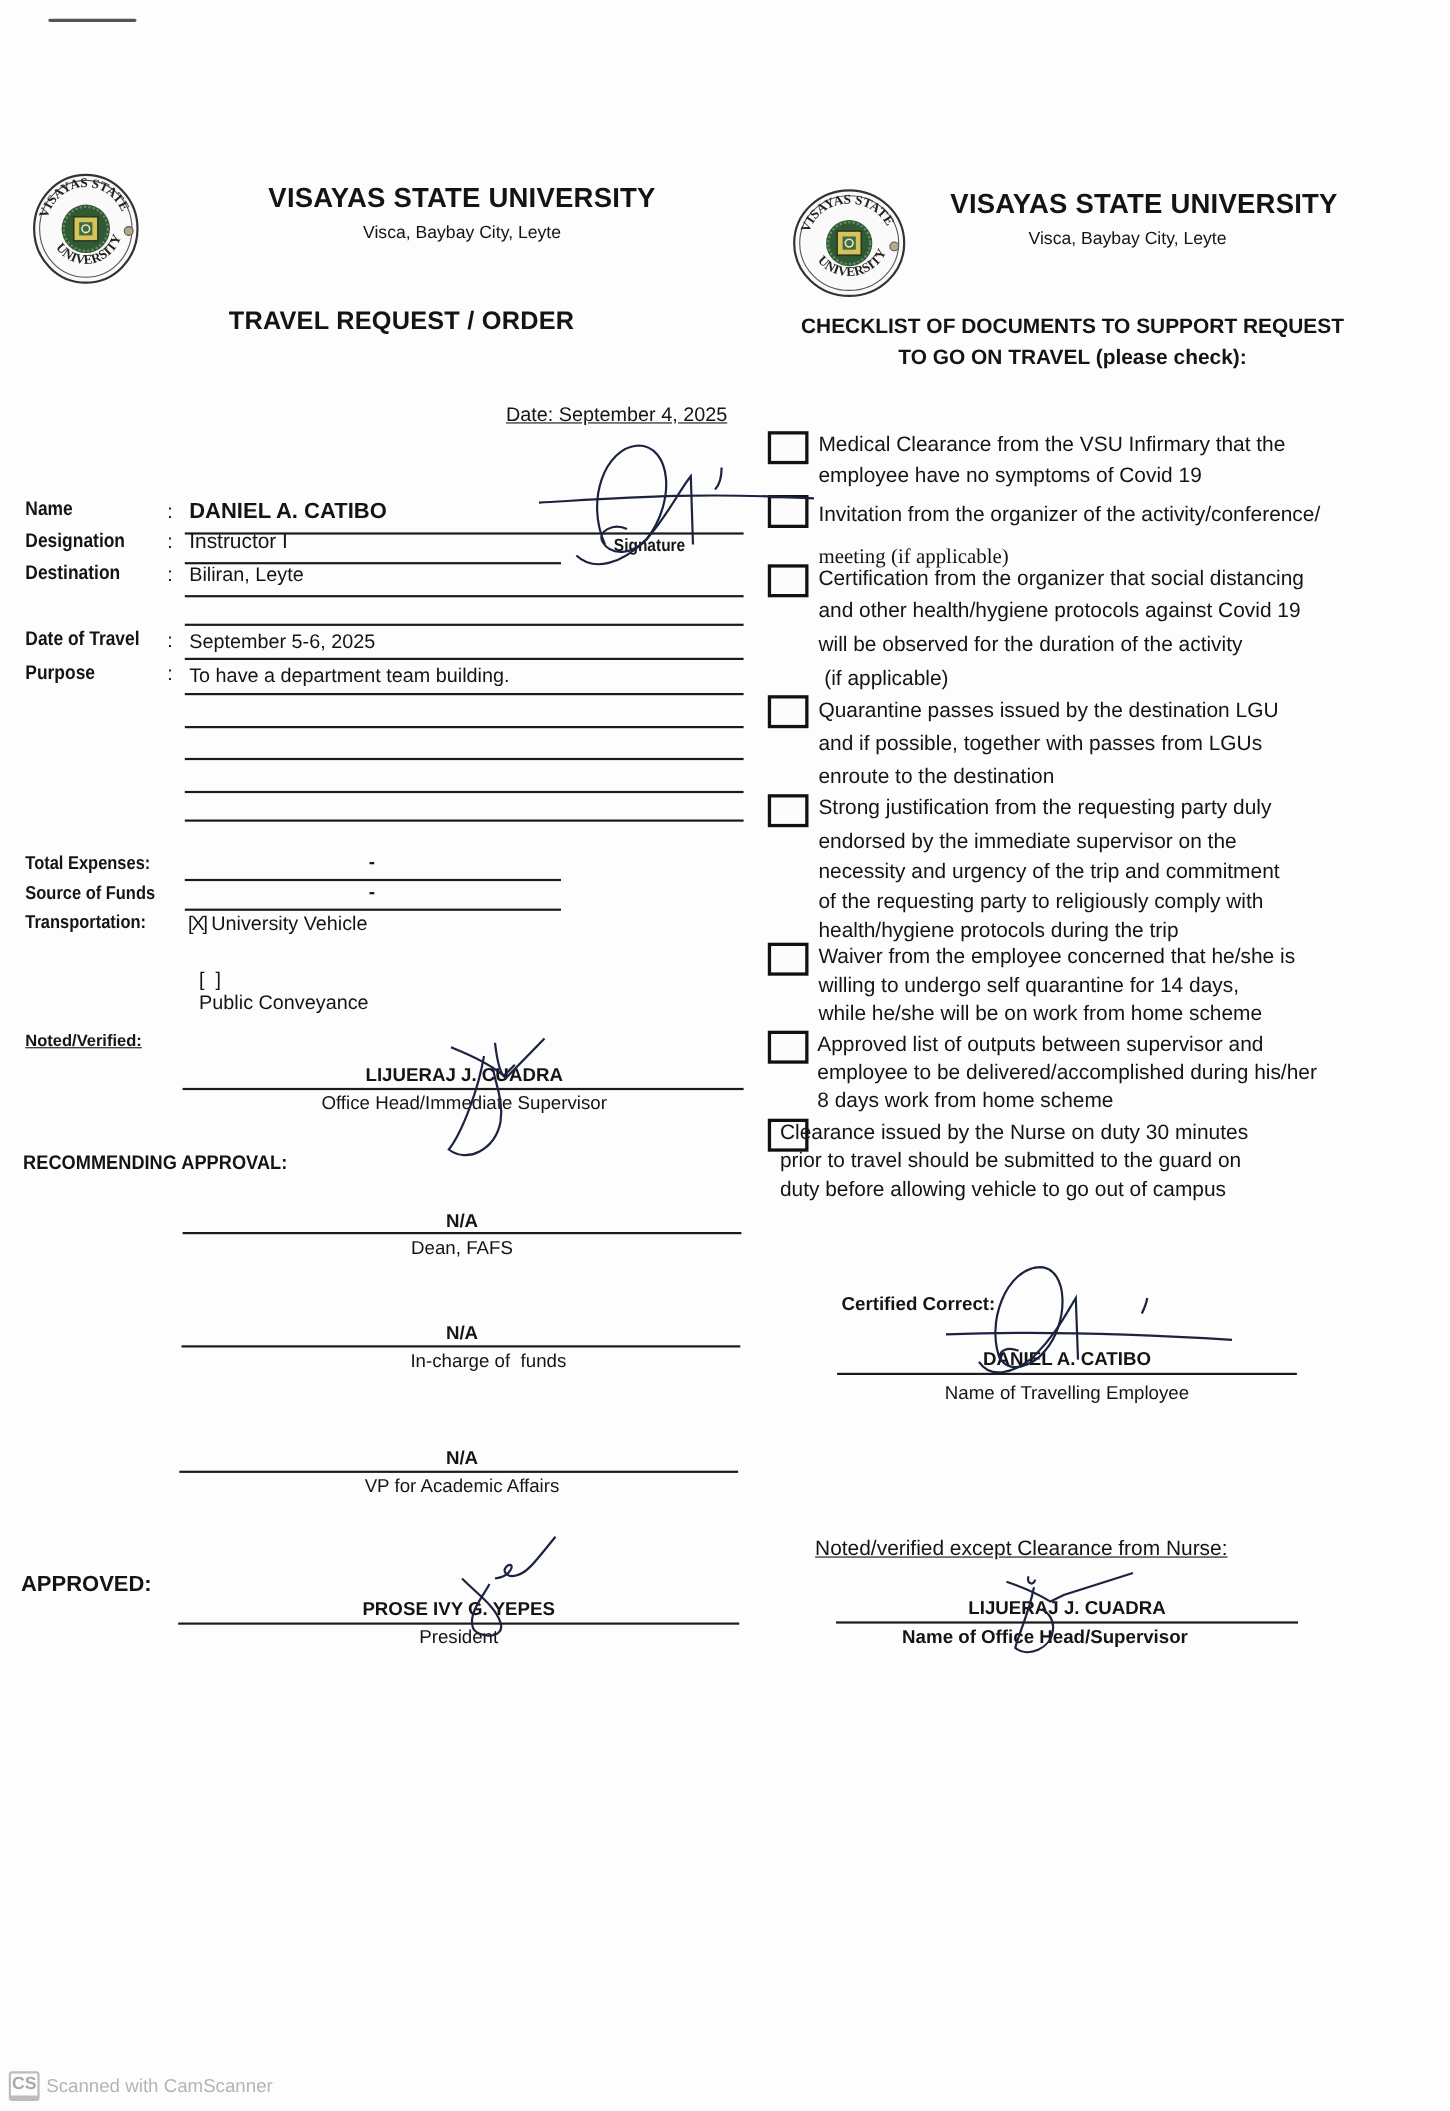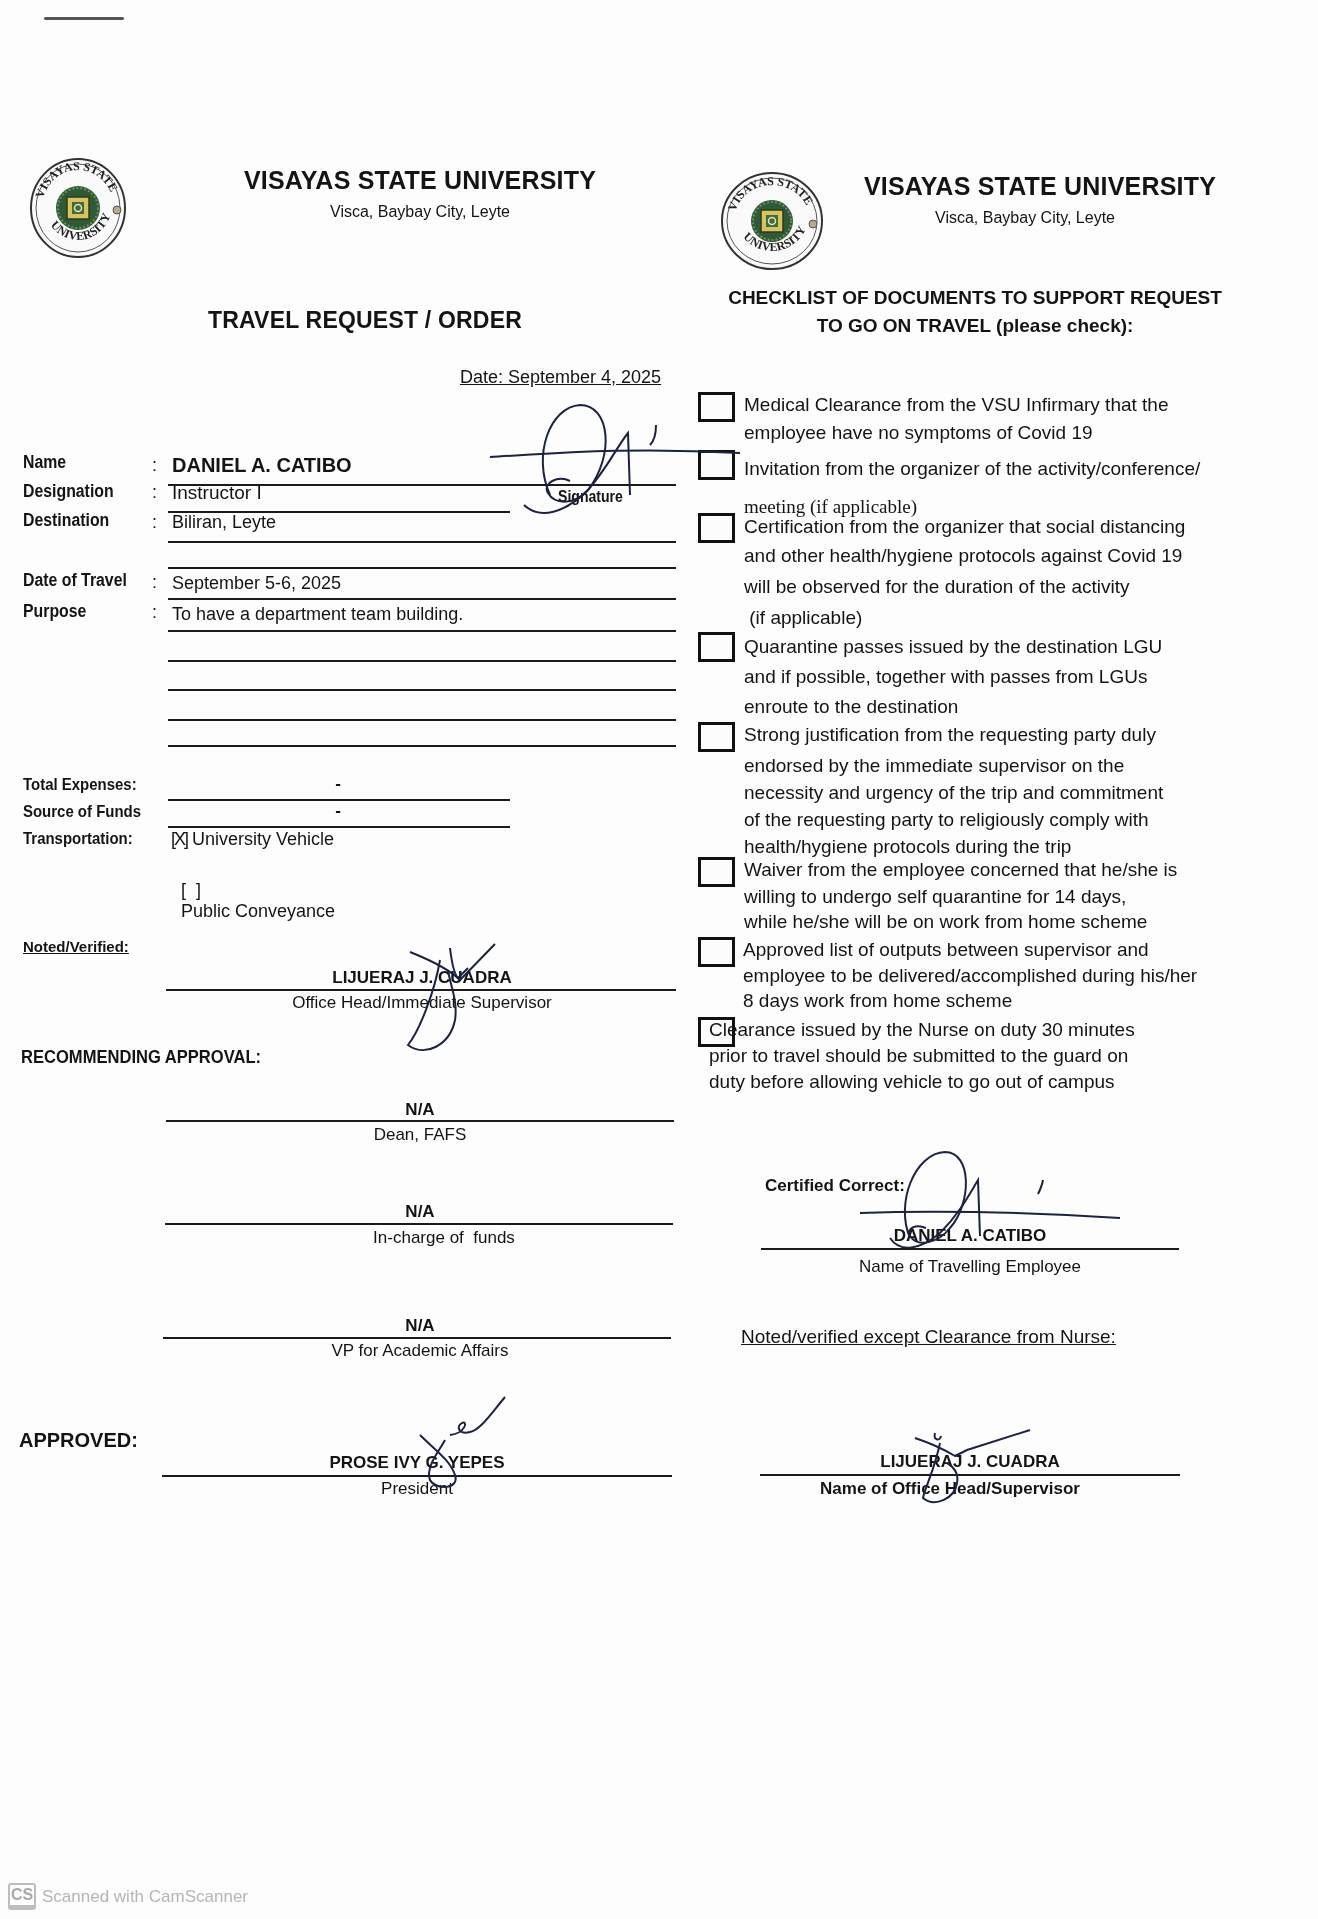--- a/index.html
+++ b/index.html
@@ -41,21 +41,21 @@
     <path id="arcTopL" d="M14,52 A36,38 0 0 1 86,52" fill="none"></path>
     <text font-family="Liberation Serif, serif" font-size="12" font-weight="bold" fill="#222"><textPath href="#arcTopL" startOffset="8%">VISAYAS STATE</textPath></text>
     <path id="arcBotL" d="M18,60 A34,36 0 0 0 82,60" fill="none"></path>
     <text font-family="Liberation Serif, serif" font-size="12" font-weight="bold" fill="#222"><textPath href="#arcBotL" startOffset="12%">UNIVERSITY</textPath></text>
   </svg>
 </div>
 <div class="abs center" style="left:240px;top:166px;width:360px;">
   <div class="hdr-title">VISAYAS STATE UNIVERSITY</div>
   <div class="hdr-sub" style="margin-top:8px;">Visca, Baybay City, Leyte</div>
 </div>
-<div class="abs center hdr-title" style="left:200px;top:278px;width:330px;font-size:23px;margin-top:29px;">TRAVEL REQUEST / ORDER</div>
+<div class="abs center hdr-title" style="left:200px;top:278px;width:330px;font-size:23px;">TRAVEL REQUEST / ORDER</div>
 
 <div class="logo" style="left:712px;top:170px;width:120px;height:102px;">
   <svg width="120" height="102" viewBox="0 0 120 102">
     <ellipse cx="60" cy="51" rx="50" ry="48" fill="#fafafa" stroke="#333" stroke-width="2"></ellipse>
     <ellipse cx="60" cy="51" rx="45" ry="43" fill="none" stroke="#555" stroke-width="1"></ellipse>
     <circle cx="60" cy="51" r="21" fill="#2f5a35"></circle>
     <circle cx="60" cy="51" r="19" fill="none" stroke="#6a8e5e" stroke-width="2" stroke-dasharray="2 2"></circle>
     <rect x="49" y="40" width="22" height="22" fill="#d8c25a" stroke="#2a3a22" stroke-width="1.5"></rect>
     <rect x="54" y="45" width="12" height="12" fill="#3c6b44"></rect>
     <circle cx="60" cy="51" r="3.5" fill="none" stroke="#e8e2b0" stroke-width="1.5"></circle>
@@ -207,21 +207,21 @@
     <div style="margin-top:1px;">prior to travel should be submitted to the guard on</div>
     <div style="margin-top:1px;">duty before allowing vehicle to go out of campus</div>
   </div>
 </div>
 
 <div class="abs bold" style="left:765px;top:1176px;font-size:17px;">Certified Correct:</div>
 <div class="abs center sig-name" style="left:760px;top:1226px;width:420px;font-size:17px;">DANIEL A. CATIBO</div>
 <div class="line" style="left:761px;top:1248px;width:418px;"></div>
 <div class="abs center sig-role" style="left:760px;top:1257px;width:420px;">Name of Travelling Employee</div>
 
-<div class="abs" style="left:741px;top:1326px;font-size:19px;text-decoration:underline;white-space:nowrap;text-align:right;">Noted/verified except Clearance from Nurse:</div>
+<div class="abs" style="left:741px;top:1398px;font-size:19px;text-decoration:underline;white-space:nowrap;text-align:right;">Noted/verified except Clearance from Nurse:</div>
 <div class="abs center sig-name" style="left:760px;top:1452px;width:420px;">LIJUERAJ J. CUADRA</div>
 <div class="line" style="left:760px;top:1474px;width:420px;"></div>
 <div class="abs center sig-role" style="left:740px;top:1479px;width:420px;font-weight:bold;">Name of Office Head/Supervisor</div>
 
 <svg class="ink" style="left:480px;top:395px;" width="260" height="130" viewBox="0 0 260 130">
   <path d="M10,62 C80,58 150,52 260,58" fill="none" stroke="#1c2340" stroke-width="2"></path>
   <path d="M70,100 C52,60 70,12 100,10 C130,10 135,60 108,95 C95,110 75,110 68,98 C62,88 78,80 90,86" fill="none" stroke="#1c2340" stroke-width="2"></path>
   <path d="M44,110 C60,125 85,118 108,95 C128,72 138,50 148,38 L150,100" fill="none" stroke="#1c2340" stroke-width="2"></path>
   <path d="M176,30 C176,40 174,46 170,50" fill="none" stroke="#1c2340" stroke-width="2"></path>
 </svg>

